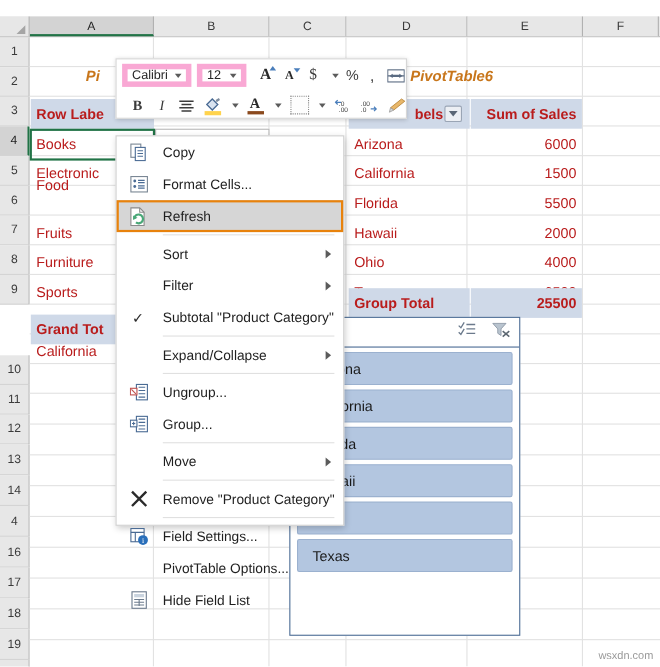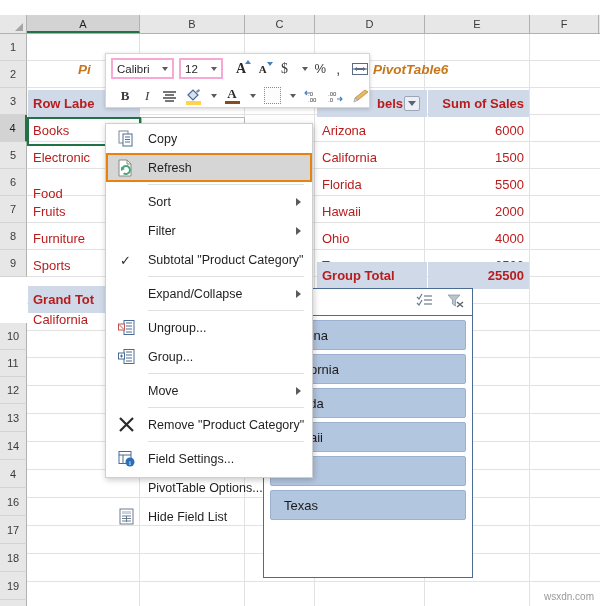--- a/index.html
+++ b/index.html
@@ -83,21 +83,21 @@
   .minibar {
     position:absolute; left:105px; top:53px; width:265px; height:55px;
     background:#ffffff; border:1px solid #d6d6d6;
     box-shadow: 0 1px 4px rgba(0,0,0,0.18);
     z-index: 40;
   }
   .minirow { position:absolute; left:0; width:265px; height:27px; display:flex; align-items:center; }
   .minirow.top { top:1px; }
   .minirow.bot { top:28px; }
   .combo {
-    height:21px; border:2px solid #f9a8d4; background:#fff;
+    height:21px; border:5px solid #f9a8d4; background:#fff;
     display:flex; align-items:center; justify-content:space-between;
     padding:0 4px; font-size:12px; color:#262626; margin-left:5px;
   }
   .combo .cap { font-size:11.5px; }
   .caret { border-left:3.5px solid transparent; border-right:3.5px solid transparent; border-top:4px solid #5b5b5b; margin-left:5px;}
   .tbtn { width:23px; height:23px; display:flex; align-items:center; justify-content:center;
           font-size:13px; color:#3b3b3b; position:relative; }
   .tbtn.small { width:15px; }
   .bigA { font-size:14px; font-weight:bold; color:#2a2a2a; font-family:"Liberation Serif", serif;}
   .smA  { font-size:11px; font-weight:bold; color:#2a2a2a; font-family:"Liberation Serif", serif;}
@@ -226,21 +226,21 @@
   </div>
 
   <div class="ptlabel" style="left:78px; top:62px;">Pi</div>
 
   <div class="cell hdr" style="left:28px; top:90px; width:112px; height:27px;">Row Labe</div>
 
   <div id="leftitems">
       <div class="cell" style="left: 28px; top: 117px; width: 112px; height: 27px;">Books</div>
       <div class="cell r bordered" style="left: 141px; top: 117px; width: 104px; height: 28px; background: rgb(255, 255, 255);">2000</div>
       <div class="cell" style="left: 28px; top: 144px; width: 112px; height: 27px;">Electronic</div>
-      <div class="cell" style="left: 28px; top: 180px; width: 112px; height: 27px;">Food</div>
+      <div class="cell" style="left: 28px; top: 155px; width: 112px; height: 27px;">Food</div>
       <div class="cell" style="left: 28px; top: 198px; width: 112px; height: 27px;">Fruits</div>
       <div class="cell" style="left: 28px; top: 225px; width: 112px; height: 27px;">Furniture</div>
       <div class="cell" style="left: 28px; top: 252px; width: 112px; height: 27px;">Sports</div>
       <div class="cell" style="left: 28px; top: 279px; width: 112px; height: 27px;">Toys</div>
       <div class="cell" style="left: 28px; top: 306px; width: 112px; height: 27px;">California</div>
     </div>
 
   <div class="cell total" style="left:28px; top:286px; width:112px; height:27px;">Grand Tot</div>
 
   <div class="selcell" style="left:27px; top:117px; width:114px; height:29px;"></div>
@@ -378,20 +378,34 @@
           <svg width="17" height="17" viewBox="0 0 17 17">
             <rect x="1" y="1" width="9" height="12" fill="#fff" stroke="#7a8794"></rect>
             <rect x="5" y="4" width="9" height="12" fill="#fff" stroke="#4a6b94"></rect>
             <line x1="7" y1="7" x2="12" y2="7" stroke="#4a6b94"></line>
             <line x1="7" y1="9.5" x2="12" y2="9.5" stroke="#4a6b94"></line>
             <line x1="7" y1="12" x2="12" y2="12" stroke="#4a6b94"></line>
           </svg>
         </span>
         <span>Copy</span>
       </div>
+      <div class="mi">
+        <span class="micon">
+          <svg width="17" height="17" viewBox="0 0 17 17">
+            <rect x="1" y="1.5" width="15" height="14" fill="#fff" stroke="#7a8794"></rect>
+            <circle cx="4.5" cy="5.5" r="1.3" fill="#4a6b94"></circle>
+            <circle cx="4.5" cy="10.5" r="1.3" fill="#4a6b94"></circle>
+            <line x1="7.5" y1="5" x2="13.5" y2="5" stroke="#4a6b94"></line>
+            <line x1="7.5" y1="7" x2="13.5" y2="7" stroke="#4a6b94"></line>
+            <line x1="7.5" y1="10" x2="13.5" y2="10" stroke="#4a6b94"></line>
+            <line x1="7.5" y1="12" x2="13.5" y2="12" stroke="#4a6b94"></line>
+          </svg>
+        </span>
+        <span>Format Cells...</span>
+      </div>
       <div class="mi hl">
         <span class="micon">
           <svg width="18" height="18" viewBox="0 0 18 18">
             <path d="M2,1 L10,1 L14,5 L14,17 L2,17 Z" fill="#fff" stroke="#8a8a8a"></path>
             <path d="M10,1 L10,5 L14,5" fill="none" stroke="#8a8a8a"></path>
             <path d="M5,11 a4,4 0 1 1 1.6,3.2" fill="none" stroke="#4aa878" stroke-width="2"></path>
             <polygon points="4,8 8,10 4,12" fill="#4aa878"></polygon>
           </svg>
         </span>
         <span>Refresh</span>

